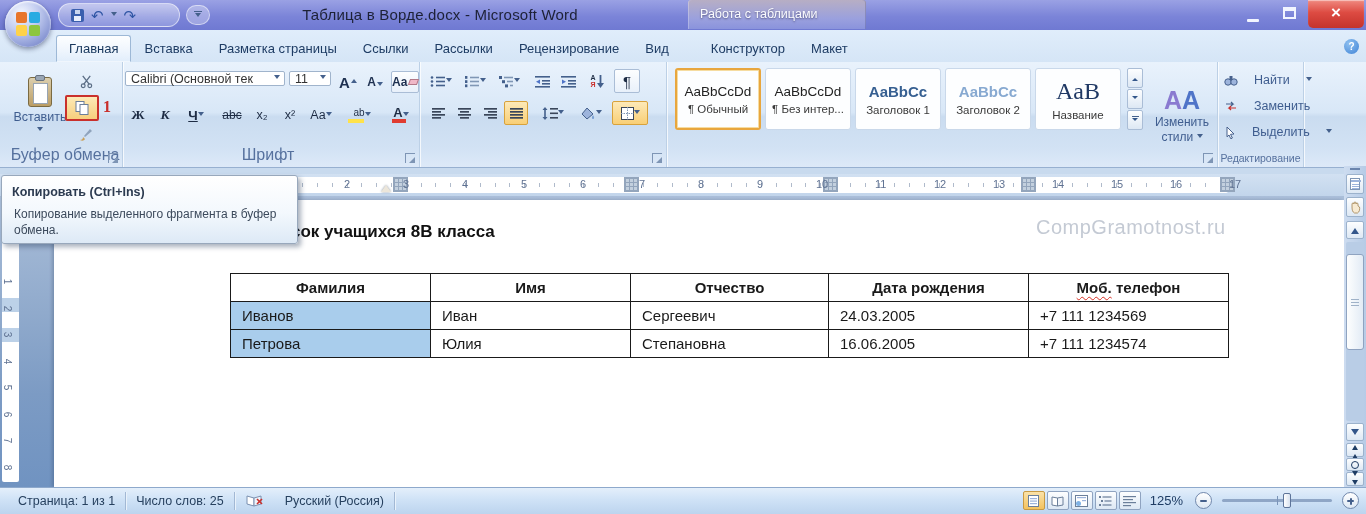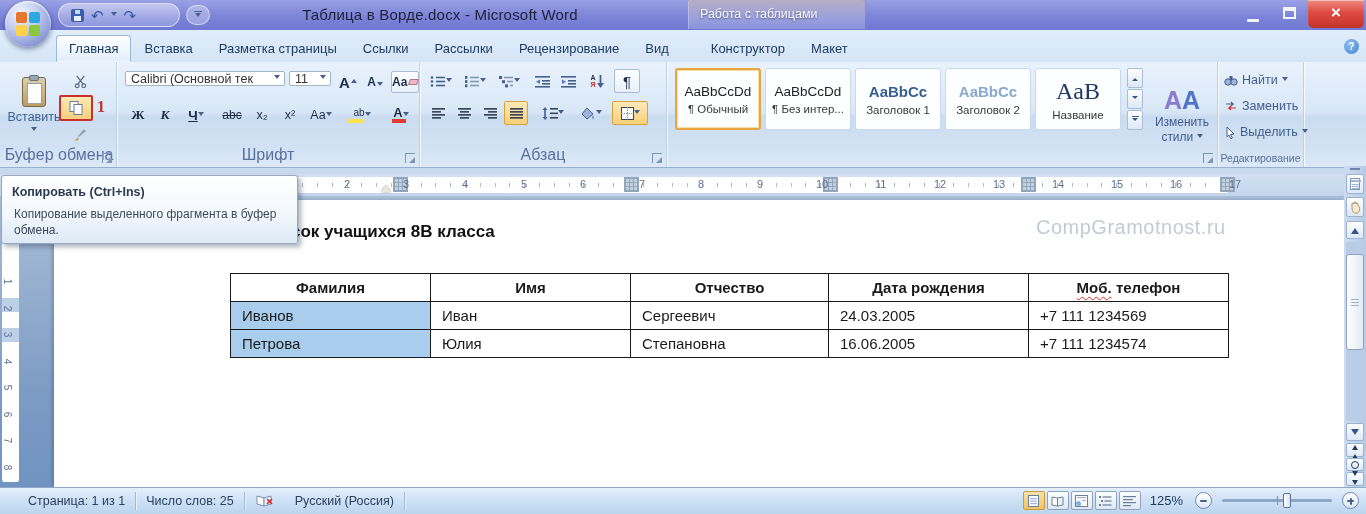--- a/index.html
+++ b/index.html
@@ -35,21 +35,21 @@
 .help{position:absolute;right:7px;top:9px;width:15px;height:15px;border-radius:50%;background:radial-gradient(circle at 35% 30%,#8fc0f0,#3f83d6);color:#fff;font-size:10px;font-weight:bold;text-align:center;line-height:15px}
 
 .ribbon{position:absolute;top:62px;left:0;right:0;height:106px;background:linear-gradient(#e9f2fc,#d8e7f7 48%,#cadcf0 52%,#d2e2f4 82%,#dde9f8);border-bottom:1px solid #97b0d0}
 .group{position:absolute;top:0;bottom:0;border-right:1px solid #bcd0e6;box-shadow:1px 0 0 rgba(255,255,255,.75)}
 .glabel{position:absolute;bottom:3px;left:0;right:0;text-align:center;font-size:16px;color:#56719e}
 .lau{position:absolute;bottom:4px;right:4px;width:10px;height:10px;border-left:1px solid #7e95b5;border-top:1px solid #7e95b5}
 .lau:after{content:"";position:absolute;right:0;bottom:0;width:0;height:0;border:3px solid transparent;border-right-color:#7e95b5;border-bottom-color:#7e95b5}
 .rb{position:absolute;display:flex;align-items:center;justify-content:center;border:1px solid transparent;border-radius:2px;color:#333}
 .sel-or{background:linear-gradient(#fde9b8,#f9cf76);border-color:#d8a23c!important}
 
-.gclip{left:2px;width:115px}
+.gclip{left:8px;width:115px}
 .paste{left:6px;top:4px;width:52px;height:78px;flex-direction:column;gap:3px}
 .clip{width:24px;height:30px;background:linear-gradient(#dccfae,#bb9d64);border:1px solid #7a6a42;border-radius:3px;position:relative}
 .clipclip{position:absolute;top:-3px;left:6px;width:10px;height:6px;background:#9aa6b4;border:1px solid #66707e;border-radius:2px}
 .clippage{position:absolute;left:4px;top:5px;width:15px;height:21px;background:#fff;border:1px solid #98a4b2}
 .pl{font-size:12.5px;color:#3f5d8f}
 .cutb{left:62px;top:8px;width:32px;height:22px}
 .copyb{left:57px;top:33px;width:34px;height:26px;border:2px solid #c9302c;background:linear-gradient(#fdeab6,#f7cf7d)}
 .badge1{position:absolute;left:95px;top:36px;font-size:16px;font-weight:bold;color:#c9302c;font-family:"Liberation Serif",serif}
 .brushb{left:62px;top:61px;width:32px;height:22px}
 
@@ -84,21 +84,21 @@
 .clab{font-size:11.5px;color:#3a3a3a;white-space:nowrap}
 .sscroll{position:absolute;left:460px;top:6px;width:16px;height:62px;display:flex;flex-direction:column;gap:1px}
 .ssb{flex:1;background:linear-gradient(#fdfeff,#dde8f4);border:1px solid #aabdd6;border-radius:2px;display:flex;align-items:center;justify-content:center;flex-direction:column;gap:1px}
 .mbar{width:7px;height:1px;background:#44608c}
 .chg{position:absolute;left:484px;top:6px;width:62px;height:92px;display:flex;flex-direction:column;align-items:center;gap:2px;padding-top:4px}
 .aa1{font-size:25px;font-weight:bold;line-height:1}
 .aa1 .l1{color:#8a7ad0}.aa1 .l2{color:#4f74c8}
 .chglab{font-size:12px;color:#3f5d8f;text-align:center;line-height:1.25;width:60px}
 
 .gedit{left:1218px;width:86px}
-.erow{position:absolute;left:6px;height:22px;display:flex;align-items:center;gap:4px;font-size:12.5px;color:#3f5d8f;white-space:nowrap}
+.erow{position:absolute;left:6px;height:22px;display:flex;align-items:center;gap:16px;font-size:12.5px;color:#3f5d8f;white-space:nowrap}
 
 .band{position:absolute;top:168px;left:0;right:0;height:6px;background:#c8daee}
 .hruler{position:absolute;top:174px;left:0;right:22px;height:22px;background:linear-gradient(#d2e1f2,#c2d5eb)}
 .rwhite{position:absolute;left:230px;width:998px;top:3px;height:16px;background:#fff;border-radius:2px;background-image:repeating-linear-gradient(90deg,transparent 0 13px,rgba(110,130,160,.55) 13px 14px,transparent 14px 14.8px);background-size:100% 4px;background-position:0 6px;background-repeat:no-repeat}
 .rnum{position:absolute;top:4px;font-size:11px;color:#5f7292}
 .rgrid{position:absolute;top:3px;width:15px;height:15px;background:#c3d0de;border:1px solid #93a5bc;background-image:linear-gradient(#93a5bc 1px,transparent 1px),linear-gradient(90deg,#93a5bc 1px,transparent 1px);background-size:4px 4px}
 .indent{position:absolute;left:381px;top:6px;width:0;height:0;border:5px solid transparent;border-bottom:7px solid #ece6da;filter:drop-shadow(0 0 1px #8a97a8)}
 
 .doc{position:absolute;top:196px;left:0;right:22px;bottom:27px;background:linear-gradient(180deg,#aabed9,#90aacc 40%,#7c9bc4 68%,#7093c1);overflow:hidden}
 .page{position:absolute;left:54px;right:0;top:4px;bottom:0;background:#fff;box-shadow:-2px 0 3px rgba(30,50,80,.25)}
@@ -127,21 +127,21 @@
 .tri-dn{width:0;height:0;border:4px solid transparent;border-top:6px solid #33568a;margin-bottom:-3px}
 .strack{position:absolute;left:2px;right:2px;top:76px;bottom:66px;background:#b9cde6;border-radius:2px}
 .sthumb{position:absolute;left:0;right:0;top:12px;height:96px;background:linear-gradient(90deg,#fdfefe,#e2ebf5);border:1px solid #8fa3c0;border-radius:3px;display:flex;flex-direction:column;align-items:center;justify-content:center;gap:2px}
 .grip{width:8px;height:1px;background:#9fb2c8}
 .dbl{display:flex;flex-direction:column;align-items:center;gap:1px}
 .t6u{width:0;height:0;border:3.5px solid transparent;border-bottom:5px solid #1e3c64}
 .t6d{width:0;height:0;border:3.5px solid transparent;border-top:5px solid #1e3c64}
 .obj{width:8px;height:8px;border:1.5px solid #1e3c64;border-radius:50%}
 
 .sb{position:absolute;left:0;right:0;bottom:0;height:27px;background:linear-gradient(#e4effb,#cfe2f6 45%,#bcd4ee);border-top:1px solid #8ea9cc;font-size:12.5px;color:#27415f;display:flex;align-items:center}
-.sbl{display:flex;align-items:center;height:100%;padding-left:18px}
+.sbl{display:flex;align-items:center;height:100%;padding-left:8px}
 .sitem{padding:0 10px;white-space:nowrap}
 .ssep{width:1px;height:18px;background:#a2b8d4;box-shadow:1px 0 0 #e9f2fb}
 .sbright{position:absolute;right:4px;top:3px;display:flex;align-items:center;gap:2px}
 .vb{width:22px;height:19px;border:1px solid #8fa3c0;border-radius:2px;background:linear-gradient(#fdfeff,#dde8f4);display:flex;align-items:center;justify-content:center}
 .vb.on{background:linear-gradient(#fbe2a8,#f3c25f);border-color:#c89a44}
 .zlabel{margin:0 7px;font-size:13px;color:#1e3c64}
 .zbtn{width:17px;height:17px;border:1px solid #7188ac;border-radius:50%;background:linear-gradient(#fff,#dde8f4);position:relative;margin:0 3px}
 .zbtn i{position:absolute;left:4px;top:7px;width:7px;height:2px;background:#44608c;border-radius:1px}
 .zbtn.plus b{position:absolute;left:6.5px;top:4.5px;width:2px;height:7px;background:#44608c;border-radius:1px}
 .ztrack{position:relative;width:110px;height:3px;background:#8fa6c6;border-radius:2px;margin:0 5px}
@@ -396,21 +396,20 @@
           <span class="dn"></span>
       </div>
       <div class="rb pbtn2 sel-or" style="left:192px;width:36px">
         <svg width="13" height="13">
             <rect x="0.5" y="0.5" width="12" height="12" fill="#fff" stroke="#3a465a"></rect>
             <line x1="6.5" y1="0" x2="6.5" y2="13" stroke="#8097b5" stroke-dasharray="1.5 1"></line>
             <line x1="0" y1="6.5" x2="13" y2="6.5" stroke="#8097b5" stroke-dasharray="1.5 1"></line>
           </svg>
           <span class="dn"></span>
       </div>
-      <div class="glabel">Абзац</div>
       <div class="lau"></div>
     </div>
 
     <div class="group gsty">
       <div class="card on" style="left:8px">
         <div class="cprev">AaBbCcDd</div>
         <div class="clab">¶ Обычный</div>
       </div>
       <div class="card" style="left:98px">
         <div class="cprev">AaBbCcDd</div>

